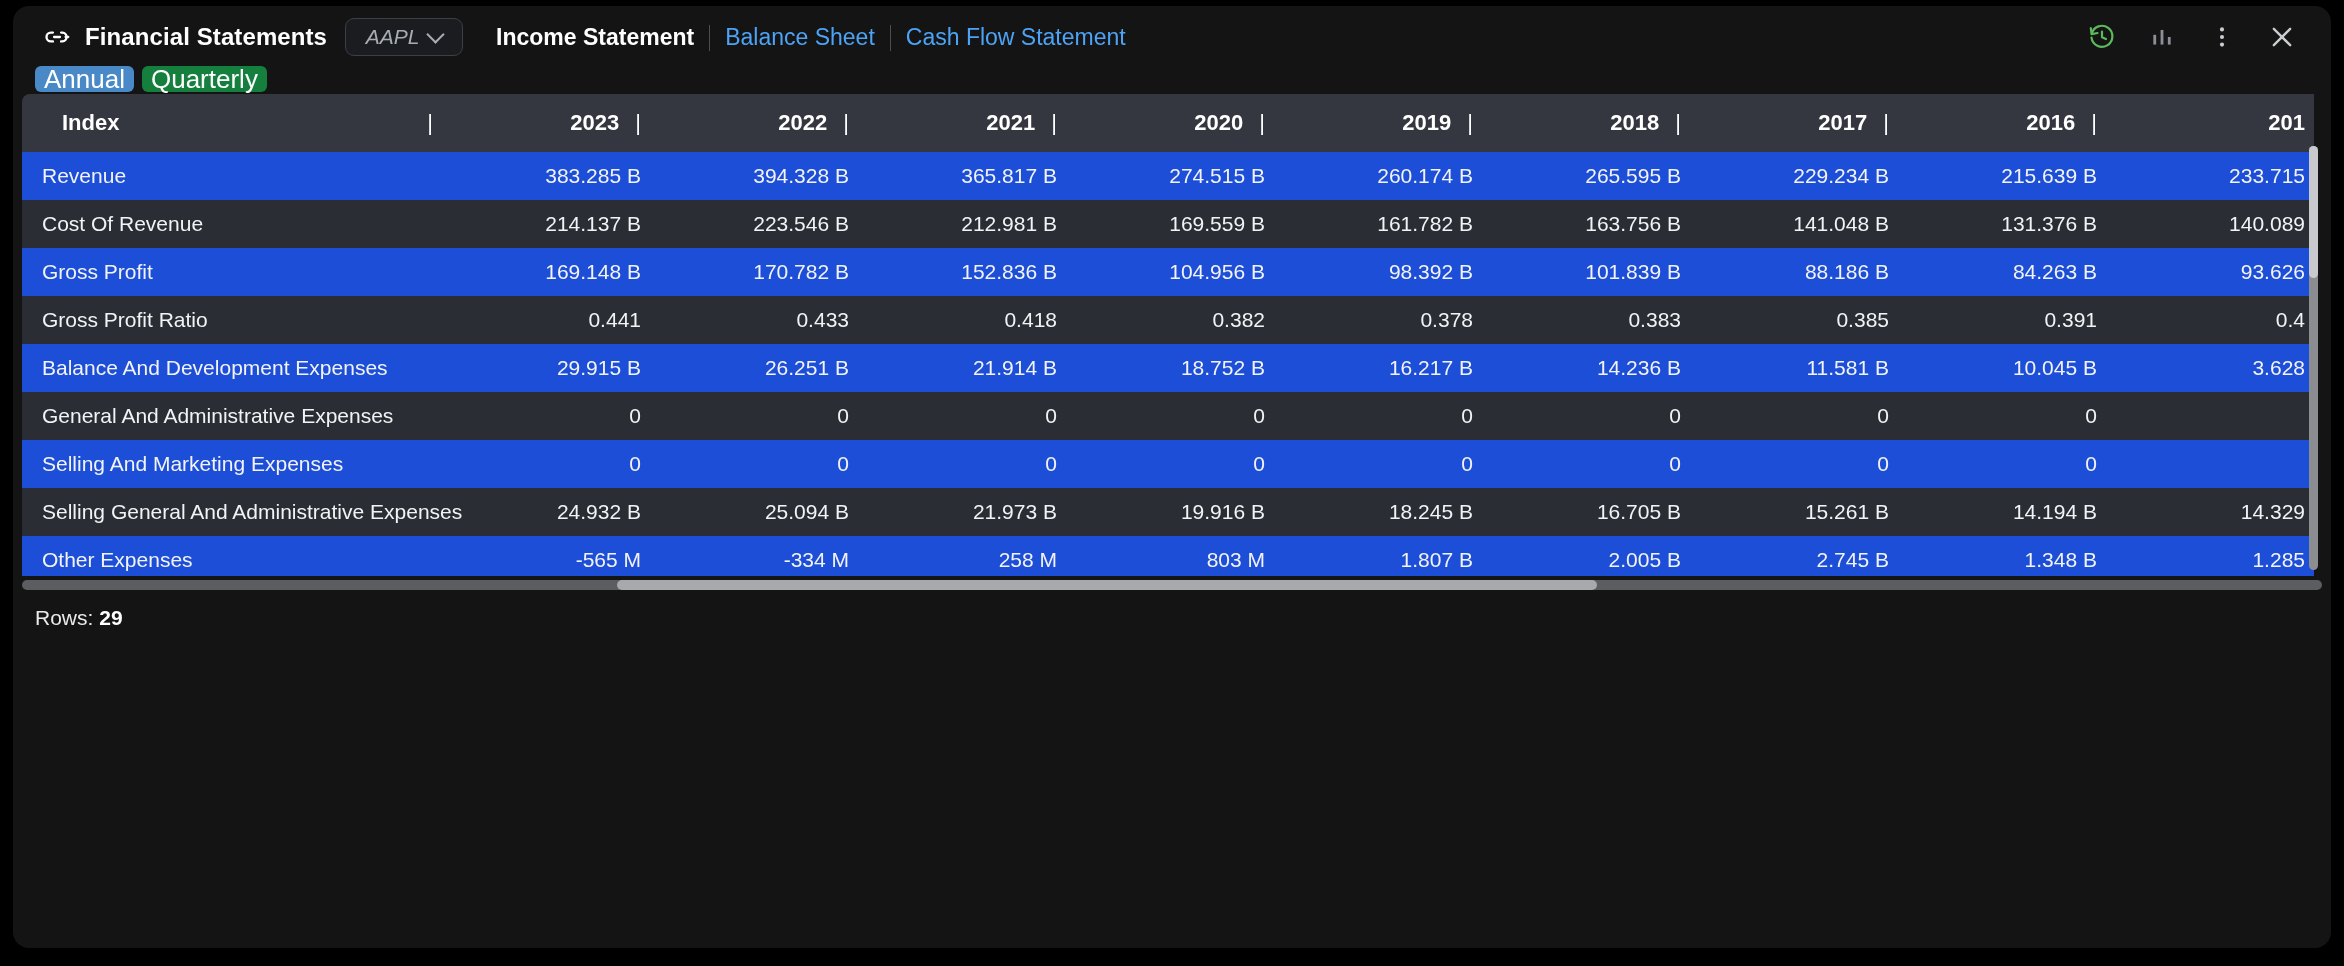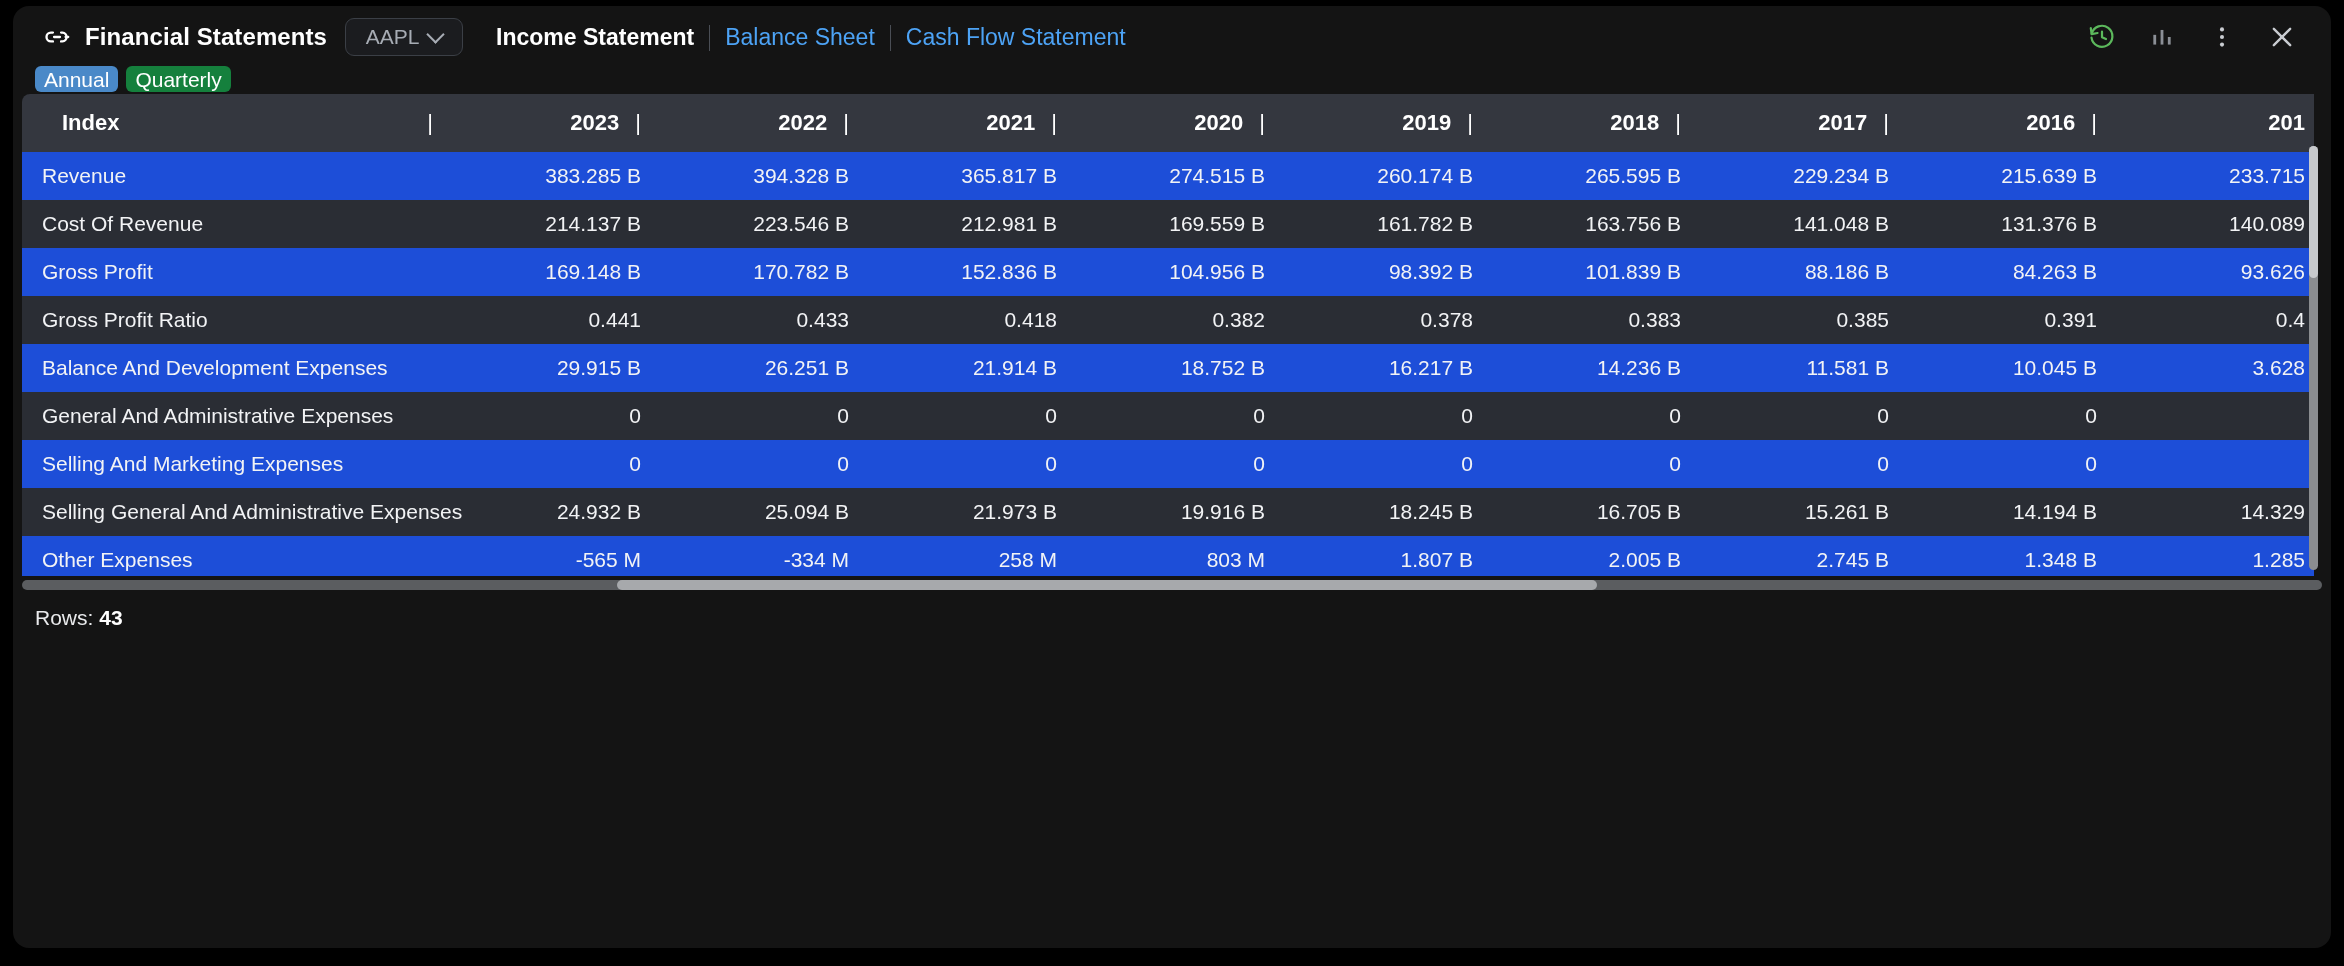--- a/index.html
+++ b/index.html
@@ -59,20 +59,21 @@
     background: #1b1c1f;
     display: flex;
     align-items: center;
     justify-content: center;
     gap: 10px;
     padding: 0 14px;
     box-sizing: border-box;
     color: #a7acb4;
     font-size: 21px;
     cursor: pointer;
+    font-style: italic;
   }
   .chev {
     display: inline-block;
     width: 11px; height: 11px;
     border-right: 2px solid #a7acb4;
     border-bottom: 2px solid #a7acb4;
     transform: translateY(-3px) rotate(45deg);
   }
   .nav {
     display: flex;
@@ -118,21 +119,21 @@
     top: 60px;
     display: flex;
     gap: 8px;
   }
   .pill {
     height: 26px;
     border-radius: 6px;
     padding: 0 9px;
     display: flex;
     align-items: center;
-    font-size: 21px;
+    font-size: 26px;
     color: #ffffff;
     cursor: pointer;
     line-height: 1;
   }
   .pill.active { background: #4a89c8; }
   .pill.inactive { background: #15803d; }
 
   
   .table-wrap {
     position: absolute;
@@ -503,16 +504,16 @@
   <div class="vscroll">
     <div class="vthumb"></div>
   </div>
 
   <div class="hscroll">
     <div class="hthumb"></div>
   </div>
 
   <div class="footer">
     <span>Rows:</span>
-    <b>43</b>
+    <b>29</b>
   </div>
 
 </div>
 
 </body></html>

